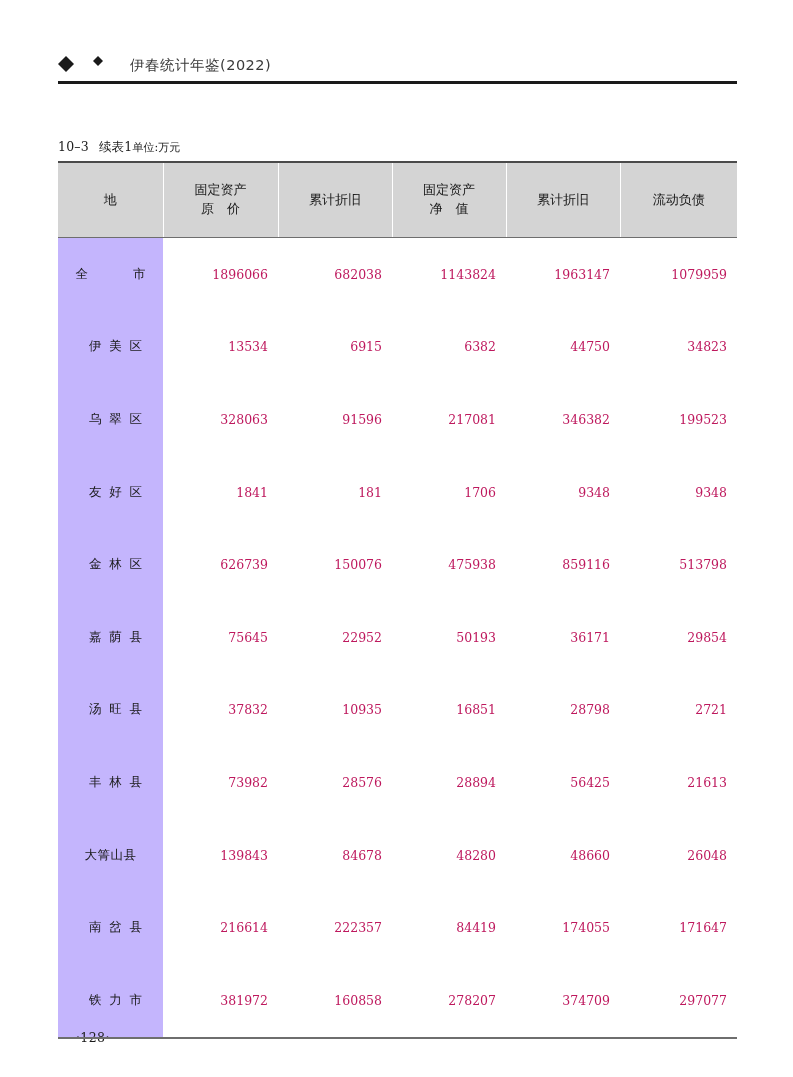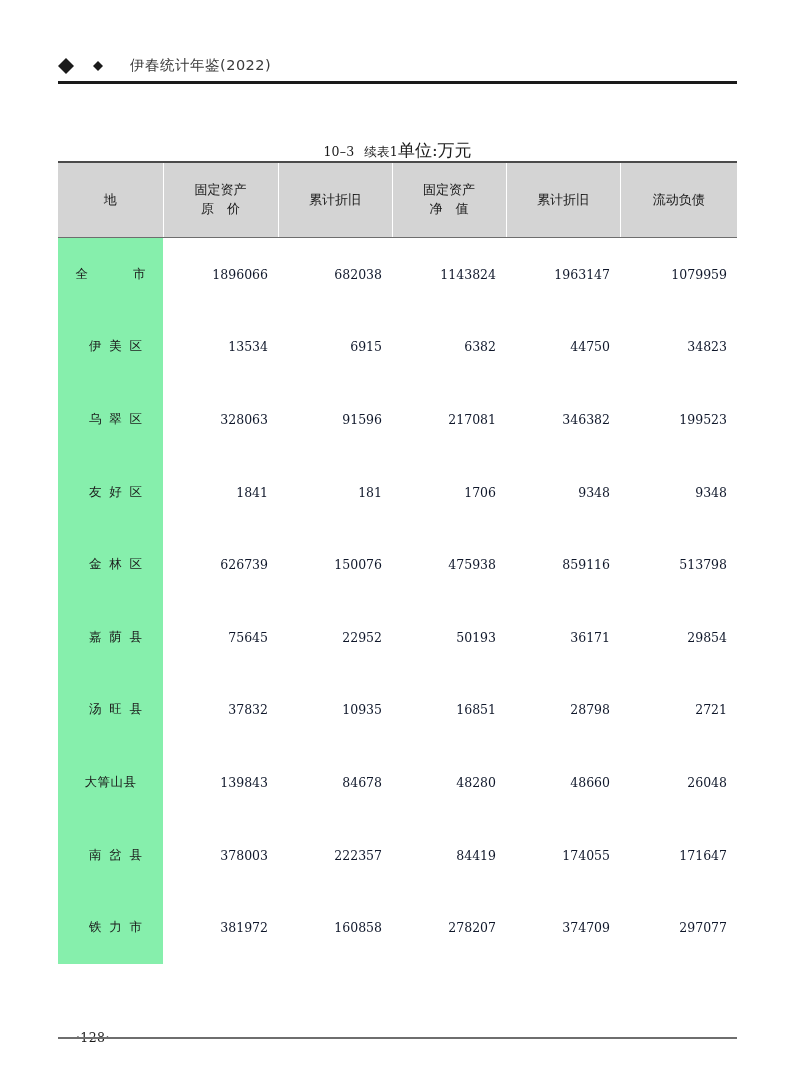--- a/index.html
+++ b/index.html
@@ -16,21 +16,21 @@
     overflow: hidden;
   }
 
   
   .running-header {
     position: absolute;
     left: 58px;
     top: 56px;
     width: 678px;
     display: flex;
-    align-items: center;
+    align-items: flex-start;
     gap: 18px;
   }
   .diamond-big {
     width: 0; height: 0;
     border: 8px solid transparent;
     border-bottom-color: #1a1a1a;
     position: relative;
     top: -8px;
   }
   .diamond-big::after {
@@ -74,32 +74,32 @@
     background: #1a1a1a;
   }
 
   
   .caption-row {
     position: absolute;
     left: 58px;
     top: 139px;
     width: 679px;
     display: flex;
-    justify-content: center;
+    justify-content: flex-start;
     align-items: baseline;
     font-size: 12.5px;
   }
   .caption-left {
     white-space: nowrap;
     letter-spacing: 0.2px;
   }
   .caption-num { margin-right: 10px; }
   .caption-right {
     white-space: nowrap;
-    font-size: 17px;
+    font-size: 11px;
   }
 
   
   .table-wrap {
     position: absolute;
     left: 58px;
     top: 161px;
     width: 679px;
   }
   table.yb {
@@ -133,30 +133,30 @@
   .hline2 { display: block; }
   .sp2 { letter-spacing: 1.5em; padding-left: 1.5em; }
 
   table.yb tbody td {
     height: 70.6px;
     font-size: 12.5px;
     vertical-align: middle;
     border: none;
   }
   td.region {
-    background: #86efac;
+    background: #c4b5fd;
     text-align: center;
     border-right: 1.7px solid #555555;
     font-size: 13px;
     color: #1a1a1a;
   }
   td.num {
     text-align: right;
     padding-right: 10px;
-    color: #0f172a;
+    color: #be185d;
     font-size: 12.6px;
   }
   .r-sp { letter-spacing: 0.62em; padding-left: 0.62em; margin-left: 10px; }
   .r-sp-wide { letter-spacing: 1.3em; padding-left: 1.3em; }
   .r-plain { letter-spacing: 0.04em; }
 
   .table-bottom-rule {
     position: absolute;
     left: 58px;
     width: 679px;
@@ -275,30 +275,38 @@
         </tr>
         <tr>
           <td class="region"><span class="r-sp">汤旺县</span></td>
           <td class="num">37832</td>
           <td class="num">10935</td>
           <td class="num">16851</td>
           <td class="num">28798</td>
           <td class="num">2721</td>
         </tr>
         <tr>
+          <td class="region"><span class="r-sp">丰林县</span></td>
+          <td class="num">73982</td>
+          <td class="num">28576</td>
+          <td class="num">28894</td>
+          <td class="num">56425</td>
+          <td class="num">21613</td>
+        </tr>
+        <tr>
           <td class="region"><span class="r-plain">大箐山县</span></td>
           <td class="num">139843</td>
           <td class="num">84678</td>
           <td class="num">48280</td>
           <td class="num">48660</td>
           <td class="num">26048</td>
         </tr>
         <tr>
           <td class="region"><span class="r-sp">南岔县</span></td>
-          <td class="num">378003</td>
+          <td class="num">216614</td>
           <td class="num">222357</td>
           <td class="num">84419</td>
           <td class="num">174055</td>
           <td class="num">171647</td>
         </tr>
         <tr>
           <td class="region"><span class="r-sp">铁力市</span></td>
           <td class="num">381972</td>
           <td class="num">160858</td>
           <td class="num">278207</td>

